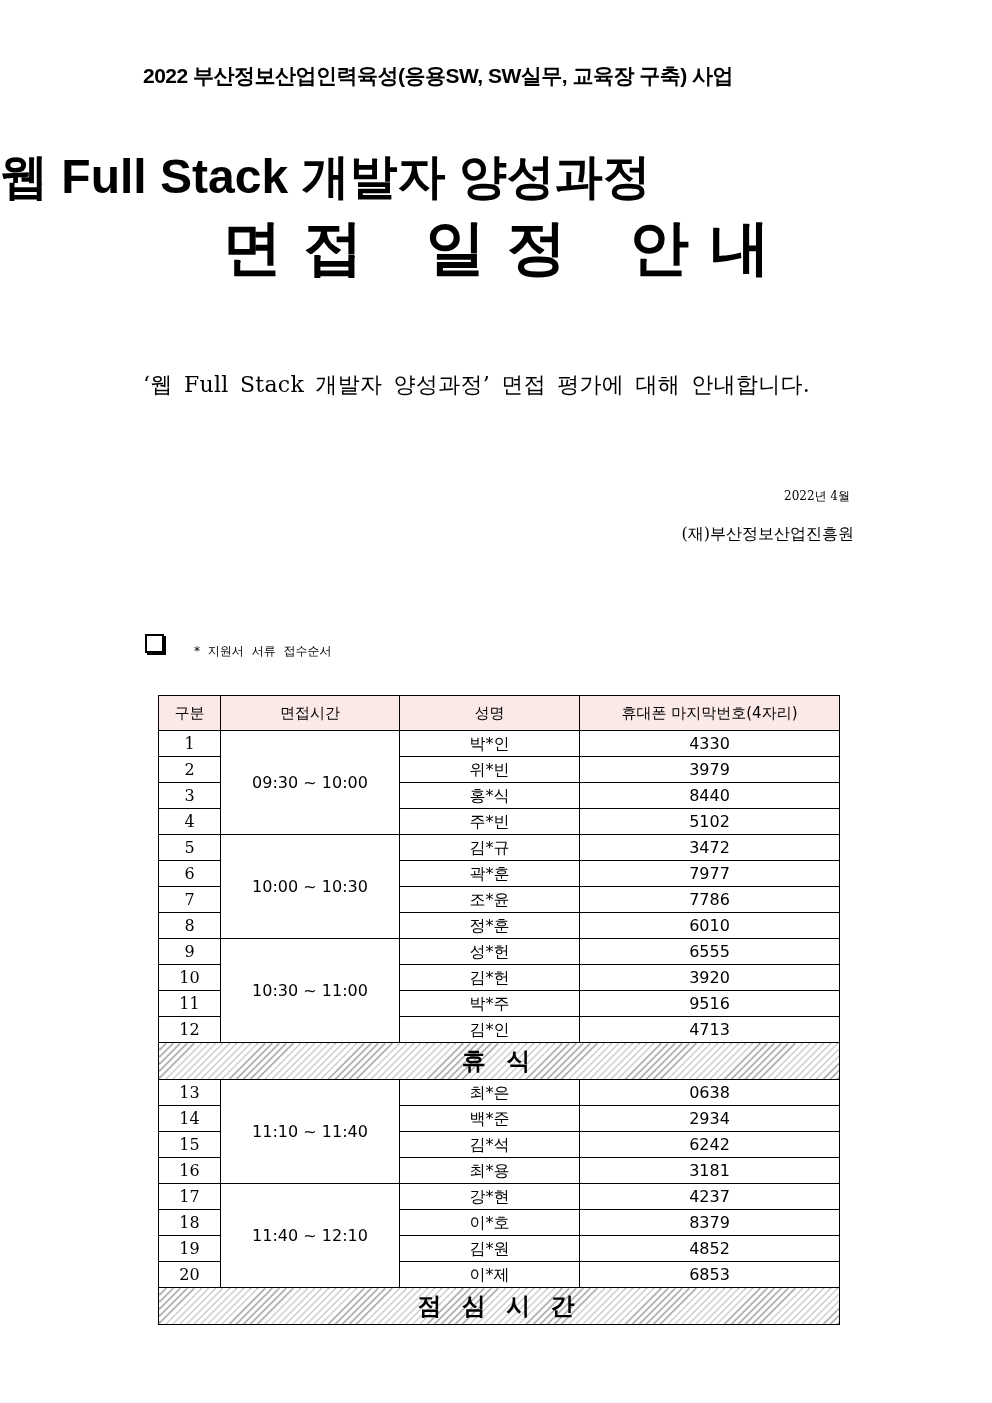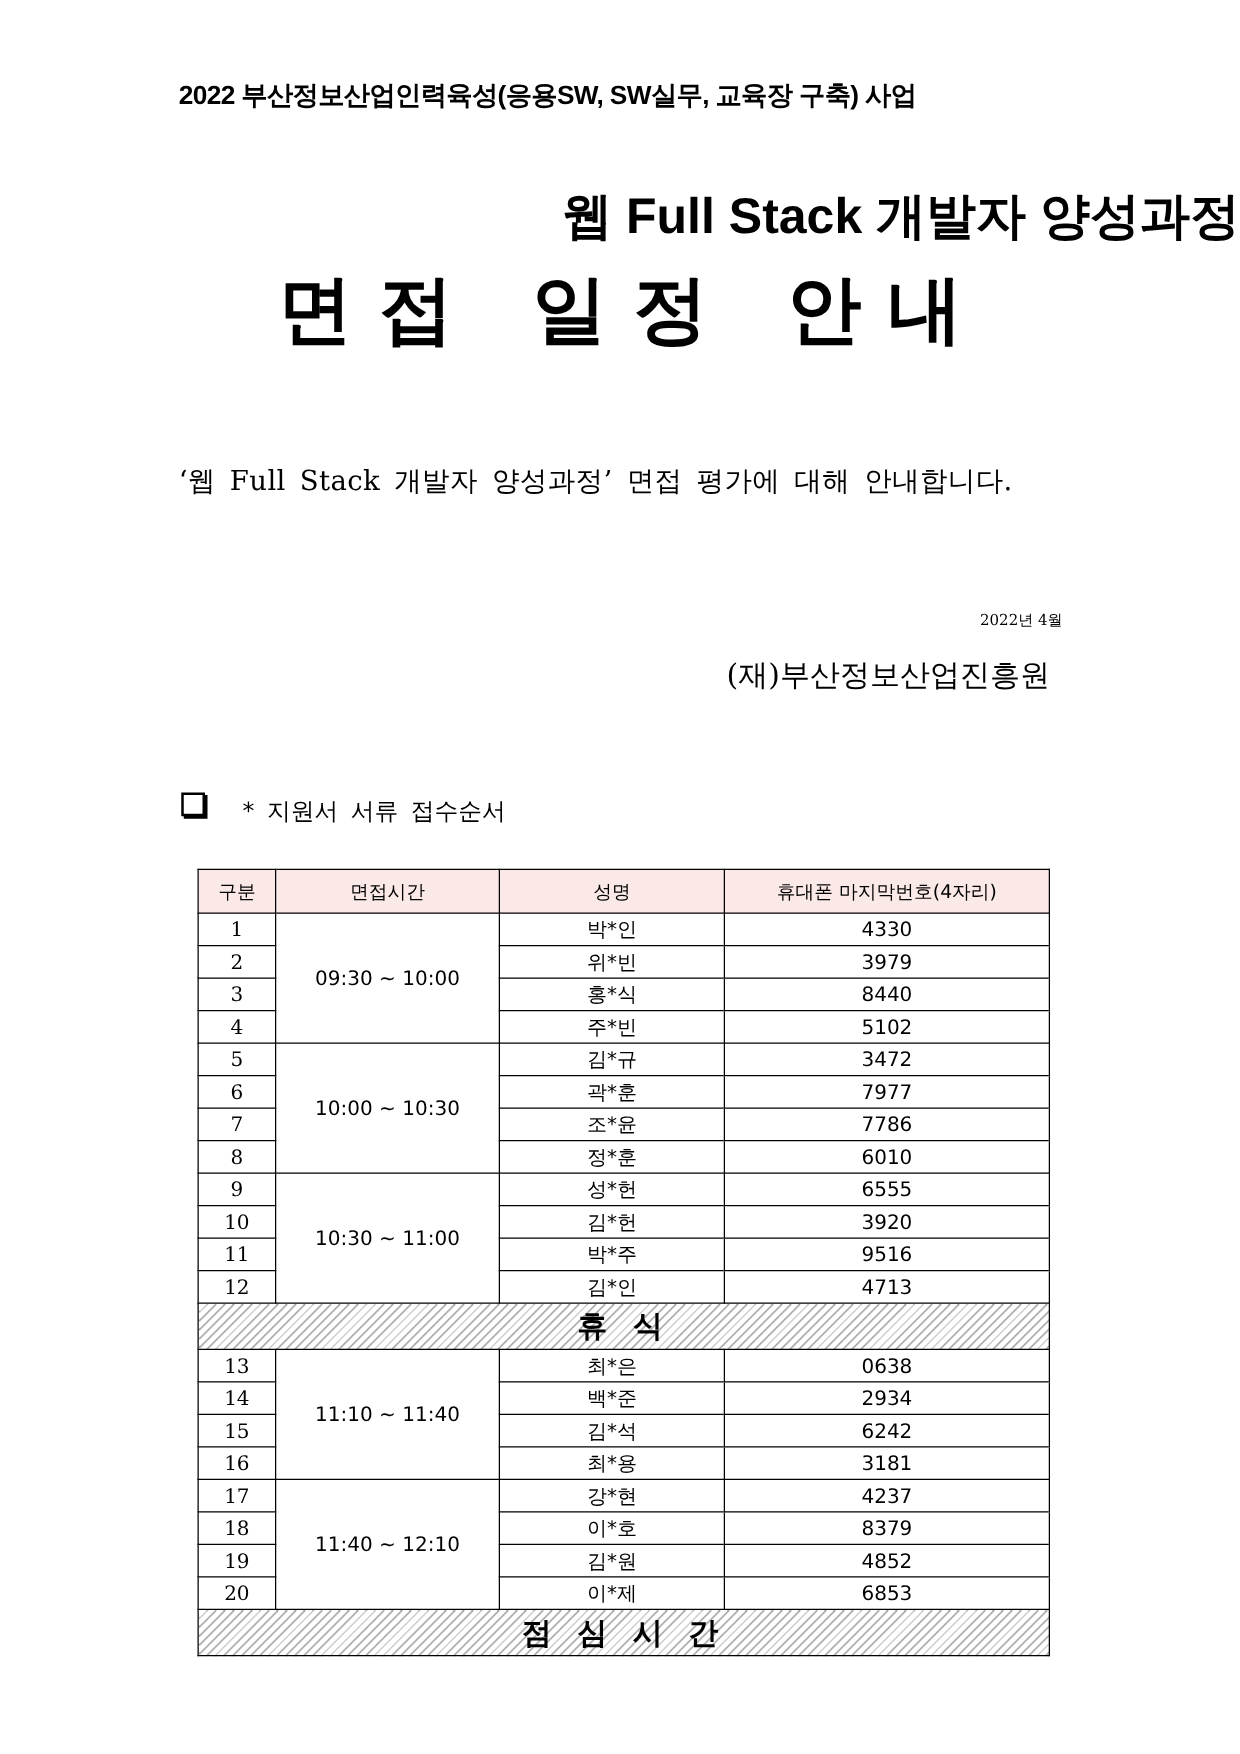--- a/index.html
+++ b/index.html
@@ -1,32 +1,32 @@
 <!DOCTYPE html>
 <html><head>
 <meta charset="utf-8">
 <style>
   html, body { margin: 0; padding: 0; background: #ffffff; }
   body { width: 992px; height: 1403px; position: relative; overflow: hidden;
          font-family: "DejaVu Sans", sans-serif; color: #000; }
   .abs { position: absolute; }
   .top-line { left: 143px; top: 62px; font-size: 21px; font-weight: bold; letter-spacing: -0.5px;
               font-family: "Liberation Sans", sans-serif; white-space: nowrap; }
-  .title1 { left: 0; width: 992px; top: 145px; text-align: right; font-size: 40px; font-weight: bold;
+  .title1 { left: 0; width: 992px; top: 145px; text-align: left; font-size: 48px; font-weight: bold;
             font-family: "Liberation Sans", sans-serif; white-space: nowrap; }
   .title2 { left: 0; width: 992px; top: 208px; text-align: center; font-size: 60px; font-weight: bold;
             letter-spacing: 0; white-space: pre; font-family: "DejaVu Sans", sans-serif; }
   .intro { left: 143px; top: 370px; font-size: 22px; font-family: "DejaVu Serif", serif; white-space: nowrap;
            letter-spacing: 0.3px; word-spacing: 4px; }
   .date { right: 142px; top: 488px; font-size: 12px; font-family: "DejaVu Serif", serif; text-align: right; }
-  .org { right: 152px; top: 524px; font-size: 24px; font-family: "DejaVu Serif", serif; text-align: right; }
+  .org { right: 138px; top: 524px; font-size: 16px; font-family: "DejaVu Serif", serif; text-align: right; }
   .sec { left: 145px; top: 636px; font-size: 26px; font-weight: bold; white-space: nowrap; display: flex; align-items: baseline; }
   .sec .box { display: inline-block; width: 15px; height: 15px; border: 2px solid #000; box-shadow: 2px 2px 0 #000;
               margin-right: 16px; position: relative; top: -2px; }
-  .sec .note { font-size: 19px; font-weight: normal; margin-left: 14px; word-spacing: 4px; }
+  .sec .note { font-size: 12px; font-weight: normal; margin-left: 14px; word-spacing: 4px; }
 
   table.sched { position: absolute; left: 158px; top: 695px; width: 681px; border-collapse: collapse;
                 font-family: "DejaVu Sans", sans-serif; font-size: 16px; table-layout: fixed; }
   table.sched td, table.sched th { border: 1px solid #000; text-align: center; padding: 0; height: 25px; line-height: 25px; }
   table.sched th { background: #fbe9e7; font-weight: normal; height: 34px; font-size: 15px; }
   table.sched td.num { font-family: "DejaVu Serif", serif; }
   table.sched td.name, table.sched td.phone { border-bottom: 1px dotted #000; }
   table.sched tr.grp-last td.name, table.sched tr.grp-last td.phone { border-bottom: 1px solid #000; }
   table.sched td.break { height: 36px; font-weight: bold; font-size: 24px; letter-spacing: 6px;
       background: repeating-linear-gradient(135deg, #ffffff 0px, #ffffff 4px, #9a9a9a 4px, #9a9a9a 5px); }

